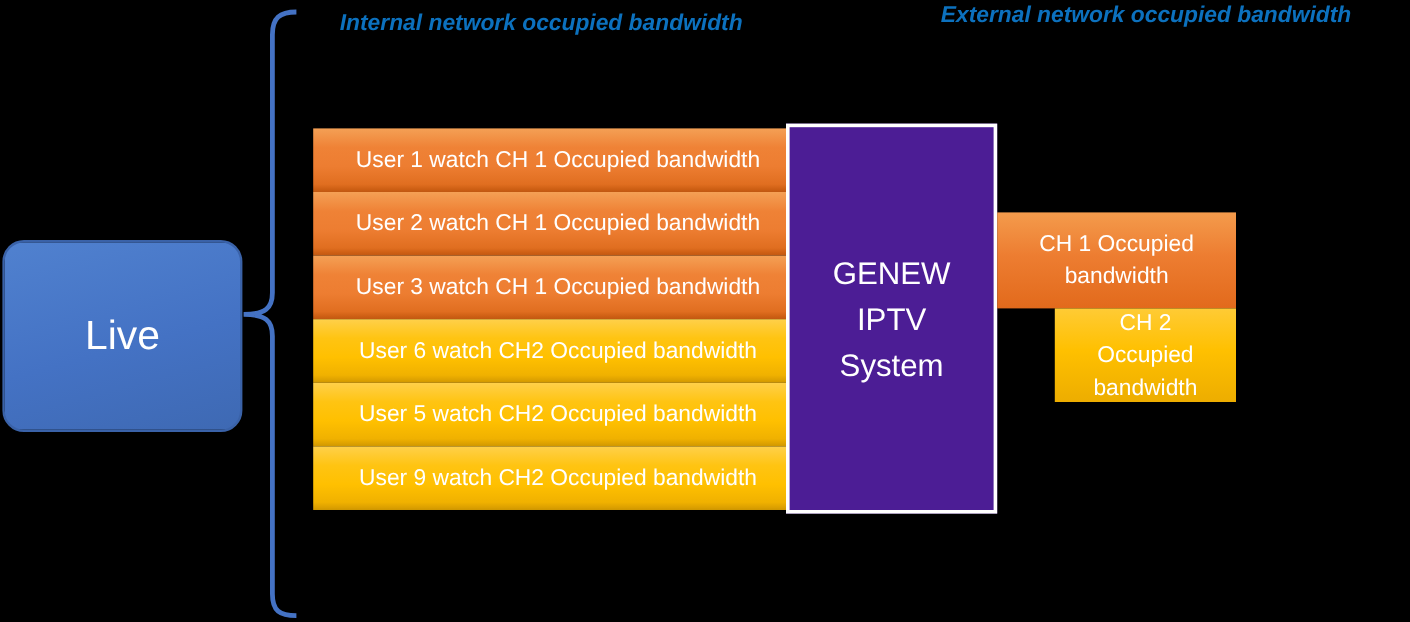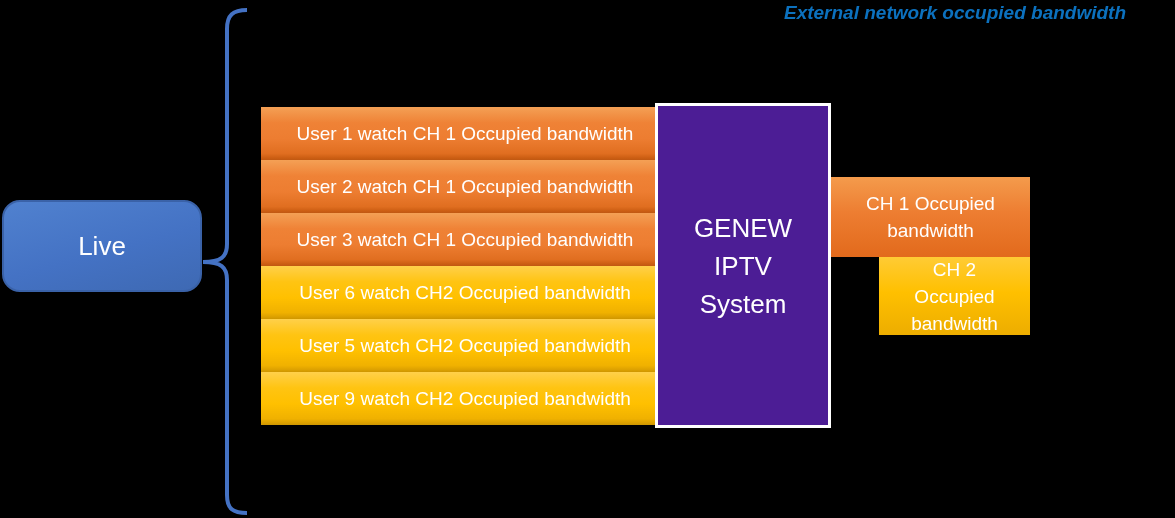--- a/index.html
+++ b/index.html
@@ -22,28 +22,28 @@
   }
   .label-internal{left:247px;top:9px;width:408px;}
   .label-external{left:780px;top:2px;width:350px;}
 
   
   .brace-svg{position:absolute;left:200px;top:6px;}
 
   
   .live-box{
     position:absolute;
-    left:2px;top:200px;width:200px;height:92px;
+    left:2px;top:200px;width:200px;height:160px;
     box-sizing:border-box;
     border:2px solid #3A62A8;
     border-radius:18px;
     background:linear-gradient(165deg,#5081CF 0%,#4472C4 55%,#3E69B3 100%);
     display:flex;flex-direction:column;
     align-items:center;justify-content:center;
-    color:#FFFFFF;font-size:26px;line-height:34px;
+    color:#FFFFFF;font-size:34px;line-height:34px;
     text-align:center;
   }
 
   
   .bars-internal{
     position:absolute;left:247px;top:107px;width:408px;padding-left:14px;
   }
   .bar{
     height:53px;
     display:flex;align-items:center;justify-content:center;
@@ -92,20 +92,21 @@
     height:78px;
     background:linear-gradient(to bottom,#FFCB35 0%,#FFC000 45%,#EDAD00 100%);
     margin-left:48px;
   }
 </style>
 </head>
 <body>
 
 <div class="canvas">
 
+  <div class="section-label label-internal">Internal network occupied bandwidth</div>
   <div class="section-label label-external">External network occupied bandwidth</div>
 
   <svg class="brace-svg" width="52" height="512" viewBox="0 0 52 512">
     <path d="M 47 4 C 33 4 27 9 27 23
              L 27 238 C 27 251 21 256 3 256
              C 21 256 27 261 27 274
              L 27 489 C 27 503 33 507 47 507" fill="none" stroke="#4472C4" stroke-width="4"></path>
   </svg>
 
   <div class="live-box">

